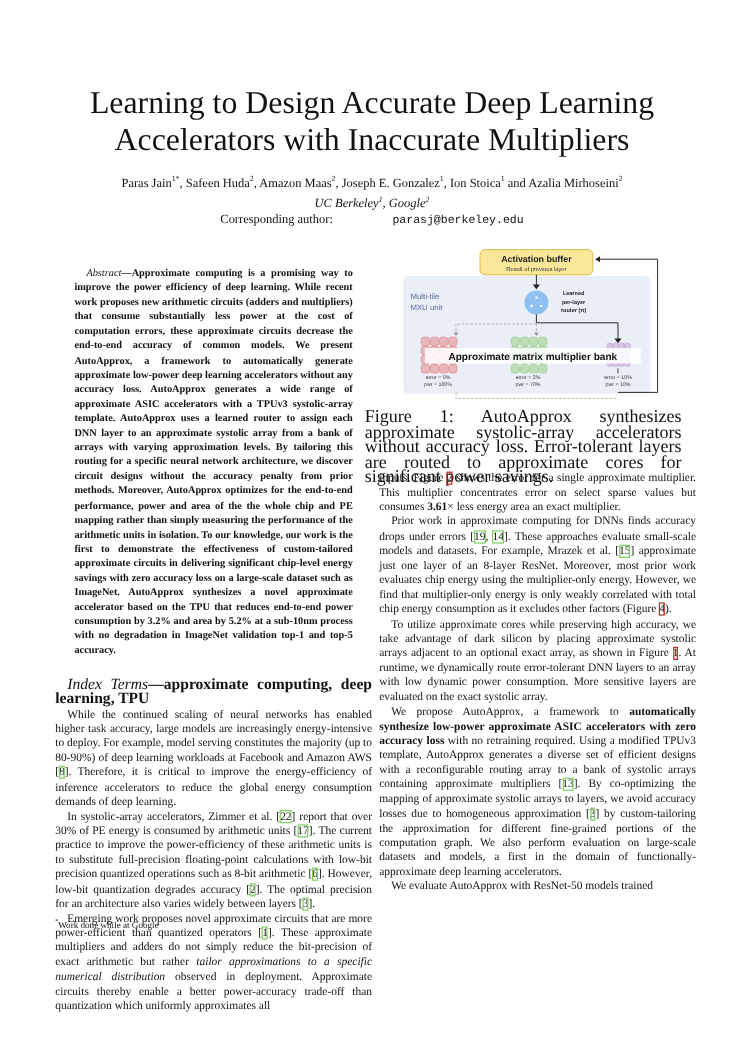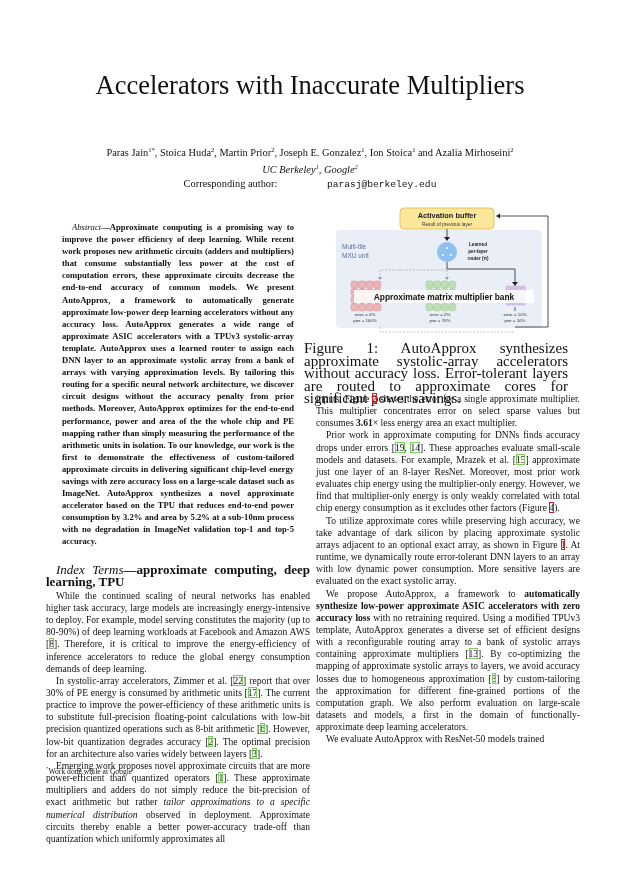--- a/index.html
+++ b/index.html
@@ -23,28 +23,29 @@
   .figure { position: absolute; left: 330px; top: 206px; width: 248px; height: 128px; }
   .caption { position: absolute; left: 304px; top: 342px; width: 264px; font-size: 15px; line-height: 12.5px; text-align: justify; }
   .col-right-body { position: absolute; left: 316px; top: 393px; width: 264px; }
   .bold { font-weight: bold; }
   .it { font-style: italic; }
 </style>
 </head>
 <body>
 
 <div class="title">
+  <div>Learning to Design Accurate Deep Learning</div>
   <div>Accelerators with Inaccurate Multipliers</div>
 </div>
 
 <div class="authors">
   <div>
     <span>Paras Jain</span><sup>1*</sup>,
-    <span>Stoica Huda</span><sup>2</sup>,
-    <span>Martin Prior</span><sup>2</sup>,
+    <span>Safeen Huda</span><sup>2</sup>,
+    <span>Amazon Maas</span><sup>2</sup>,
     <span>Joseph E. Gonzalez</span><sup>1</sup>,
     <span>Ion Stoica</span><sup>1</sup> and
     <span>Azalia Mirhoseini</span><sup>2</sup>
   </div>
   <div class="affil">
     <span>UC Berkeley</span><sup>1</sup>,
     <span>Google</span><sup>2</sup>
   </div>
   <div>
     <span>Corresponding author:</span>

